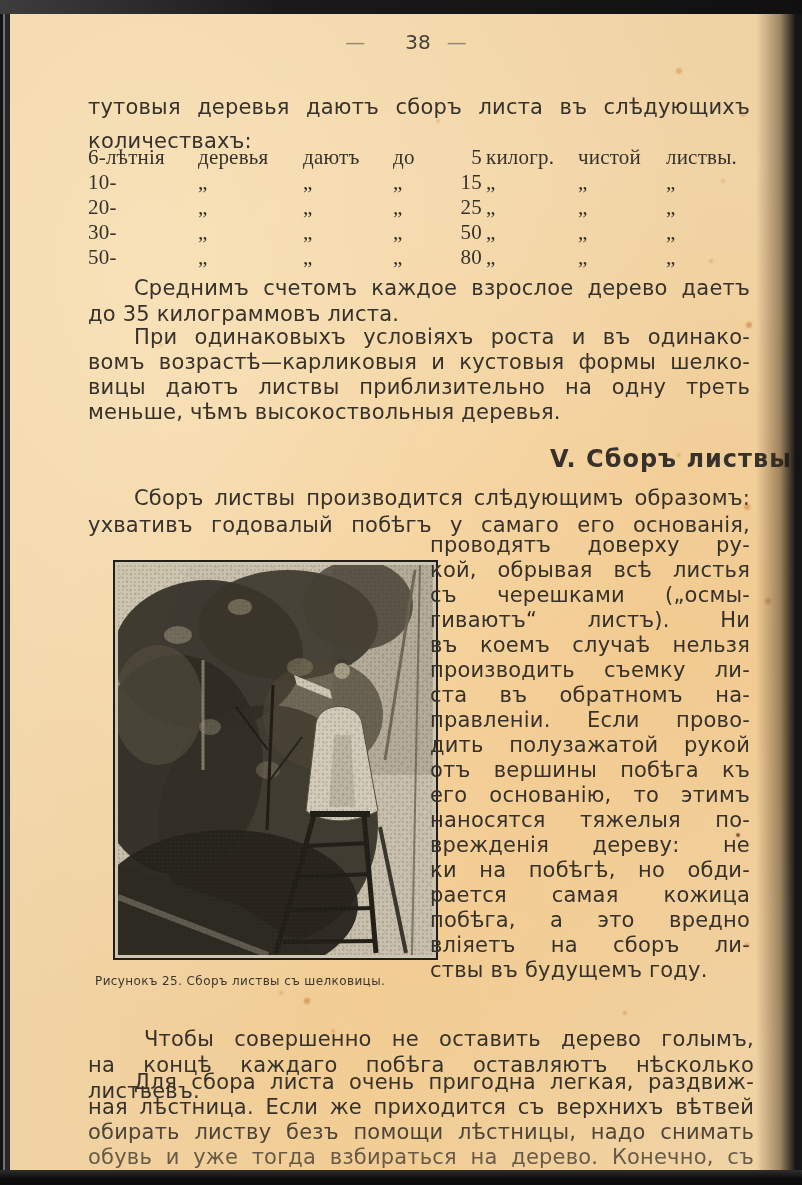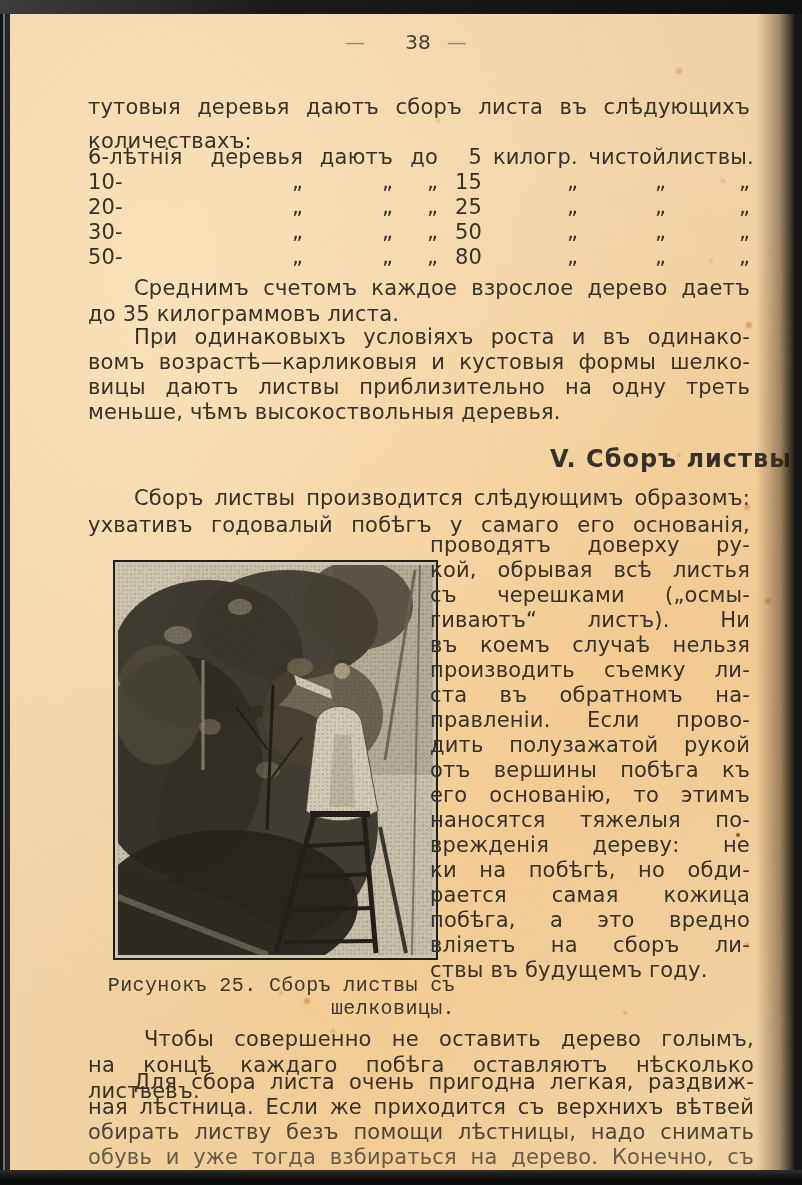--- a/index.html
+++ b/index.html
@@ -28,35 +28,35 @@
   .j{text-align:justify;text-align-last:justify;white-space:normal;}
   .l{text-align:left;}
   .in{text-indent:46px;}
   .in2{text-indent:56px;}
   .fade1{opacity:.88;} .fade2{opacity:.74;}
   #page-header{position:absolute;left:0;top:16px;width:792px;display:flex;
     justify-content:center;align-items:center;gap:16px;font-size:20px;}
   #page-header .dash{color:#8f897b;letter-spacing:0;}
   #page-header .num{color:#454035;margin-left:24px;}
   #intro{left:78px;top:76px;width:662px;} #intro .ln{line-height:34px;height:34px;}
-  #yield-table{left:78px;top:131px;width:662px;}
+  #yield-table{left:78px;top:131px;width:662px;font-family:Liberation Serif, serif;}
   .trow{display:grid;grid-template-columns:110px 105px 90px 45px 48px 92px 88px 1fr;
     height:25px;line-height:25px;font-size:21px;}
-  .trow .c{text-align:right;overflow:visible;}
+  .trow .c{text-align:left;overflow:visible;}
   .trow .c.a{text-align:left;} .trow .c.q{text-align:right;padding-right:4px;}
   #para-average{left:78px;top:261px;width:662px;} #para-average .ln{line-height:26px;height:26px;}
   #para-conditions{left:78px;top:311px;width:662px;} #para-conditions .ln{line-height:25px;height:25px;}
   #section-heading{left:0;top:431px;width:792px;text-align:right;font-weight:bold;
     font-size:24px;letter-spacing:1px;}
   #para-method{left:78px;top:471px;width:662px;} #para-method .ln{line-height:27px;height:27px;}
   #figure{left:85px;top:546px;width:360px;}
   .photo{margin-left:18px;width:315px;height:390px;border:2px solid #221f19;
     padding:3px;background:#cdc4b1;box-sizing:content-box;}
   .photo svg{display:block;}
-  .caption{margin-top:14px;text-align:right;font-size:20px;letter-spacing:.4px;color:#3c372f;font-family:Liberation Mono, monospace;}
+  .caption{margin-top:14px;text-align:left;font-size:12px;letter-spacing:.4px;color:#3c372f;}
   #right-col{left:420px;top:519px;width:320px;} #right-col .ln{line-height:25px;height:25px;}
   #para-leave{left:78px;top:1004px;width:666px;margin-top:8px;} #para-leave .ln{line-height:26px;height:26px;}
   #para-ladder{left:78px;top:1056px;width:666px;} #para-ladder .ln{line-height:25px;height:25px;}
   
   .foxing{position:absolute;left:0;top:0;width:2px;height:2px;border-radius:50%;z-index:2;
     box-shadow:
       668px 56px 2px 2px rgba(205,120,45,.40), 732px 100px 2px 1px rgba(205,120,45,.45),
       738px 310px 2px 2px rgba(200,110,40,.50), 712px 166px 2px 1px rgba(205,120,45,.30),
       427px 106px 2px 1px rgba(205,120,45,.30), 588px 438px 2px 1px rgba(200,110,40,.40),
       668px 440px 2px 1px rgba(205,120,45,.35), 736px 492px 2px 2px rgba(200,110,40,.45),

